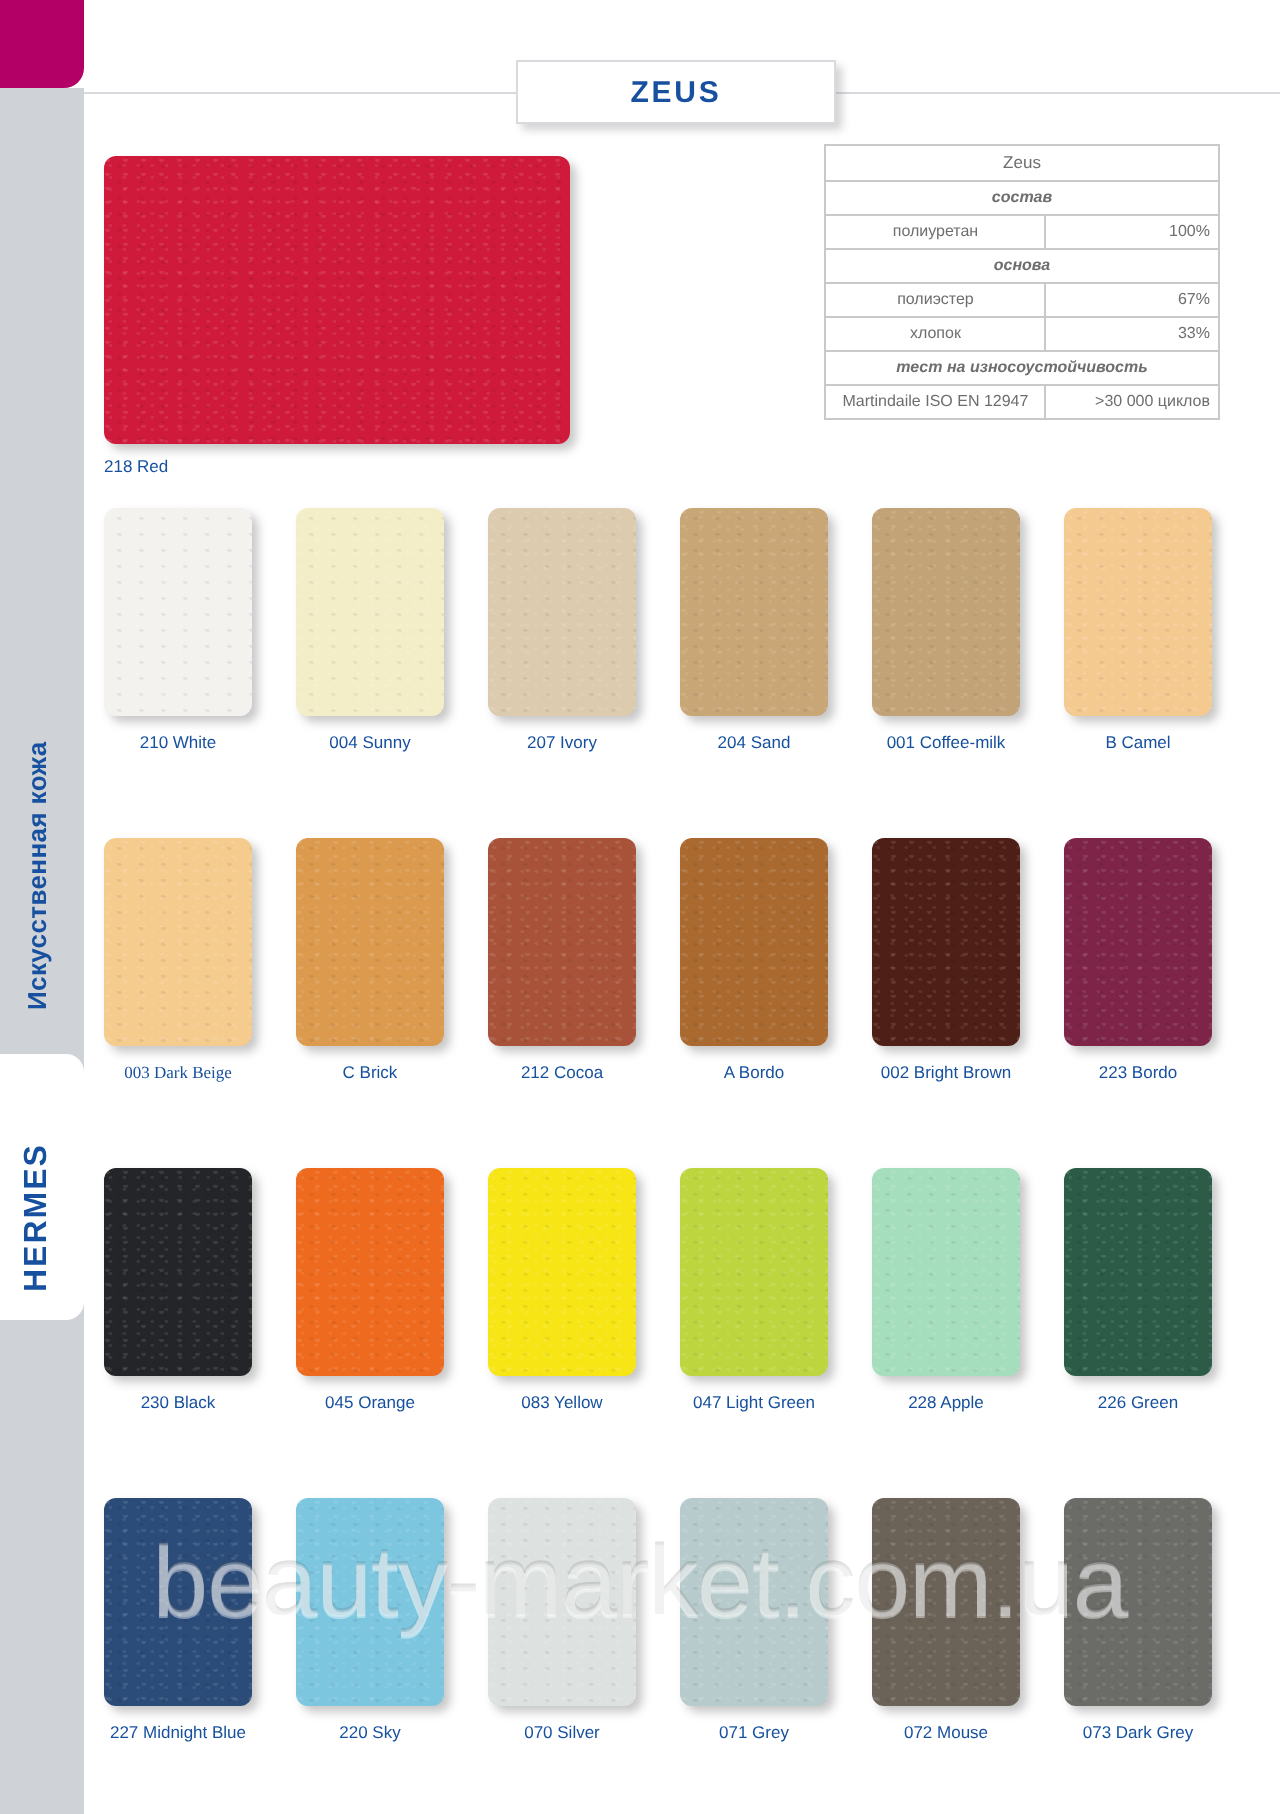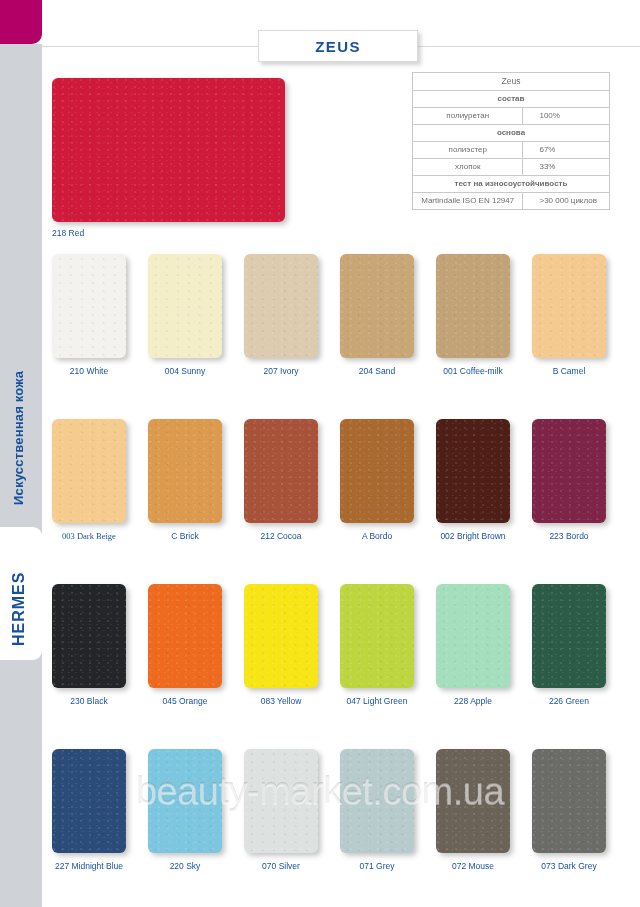--- a/index.html
+++ b/index.html
@@ -71,23 +71,23 @@
     color:#6e6e6e;
     font-size:8px;
   }
   .spec-table td{
     border:1px solid #c9c9c9;
     padding:3px 4px;
     text-align:center;
     line-height:1.25;
   }
   .spec-table td.full{font-size:8.5px;}
-  .spec-table td.sec{font-weight:bold;font-size:8px;}
+  .spec-table td.sec{font-style:italic;font-weight:bold;font-size:8px;}
   .spec-table td.key{text-align:center;width:120px;}
-  .spec-table td.val{text-align:left;width:78px;padding-left:16px;}
+  .spec-table td.val{text-align:right;width:78px;padding-left:16px;}
 
   
   .swatch{
     position:absolute;
     border-radius:6px;
     box-shadow:3px 3px 5px rgba(130,130,130,.45);
   }
   .swatch.grain::after{
     content:"";position:absolute;inset:0;border-radius:6px;
     background-image:
@@ -102,21 +102,21 @@
     font-size:8.5px;
     color:#16509e;
     text-align:center;
     white-space:nowrap;
   }
 
   
   .watermark{
     position:absolute;left:0;top:752px;width:640px;height:78px;
     display:flex;align-items:center;justify-content:center;
-    font-size:38px;
+    font-size:50px;
     font-family:"Liberation Sans", sans-serif;
     color:rgba(255,255,255,.28);
     text-shadow:0 1px 0 rgba(255,255,255,.42), 0 -1px 0 rgba(90,90,90,.18);
     letter-spacing:-.5px;
     pointer-events:none;
     white-space:nowrap;
   }
 </style>
 </head>
 <body>

